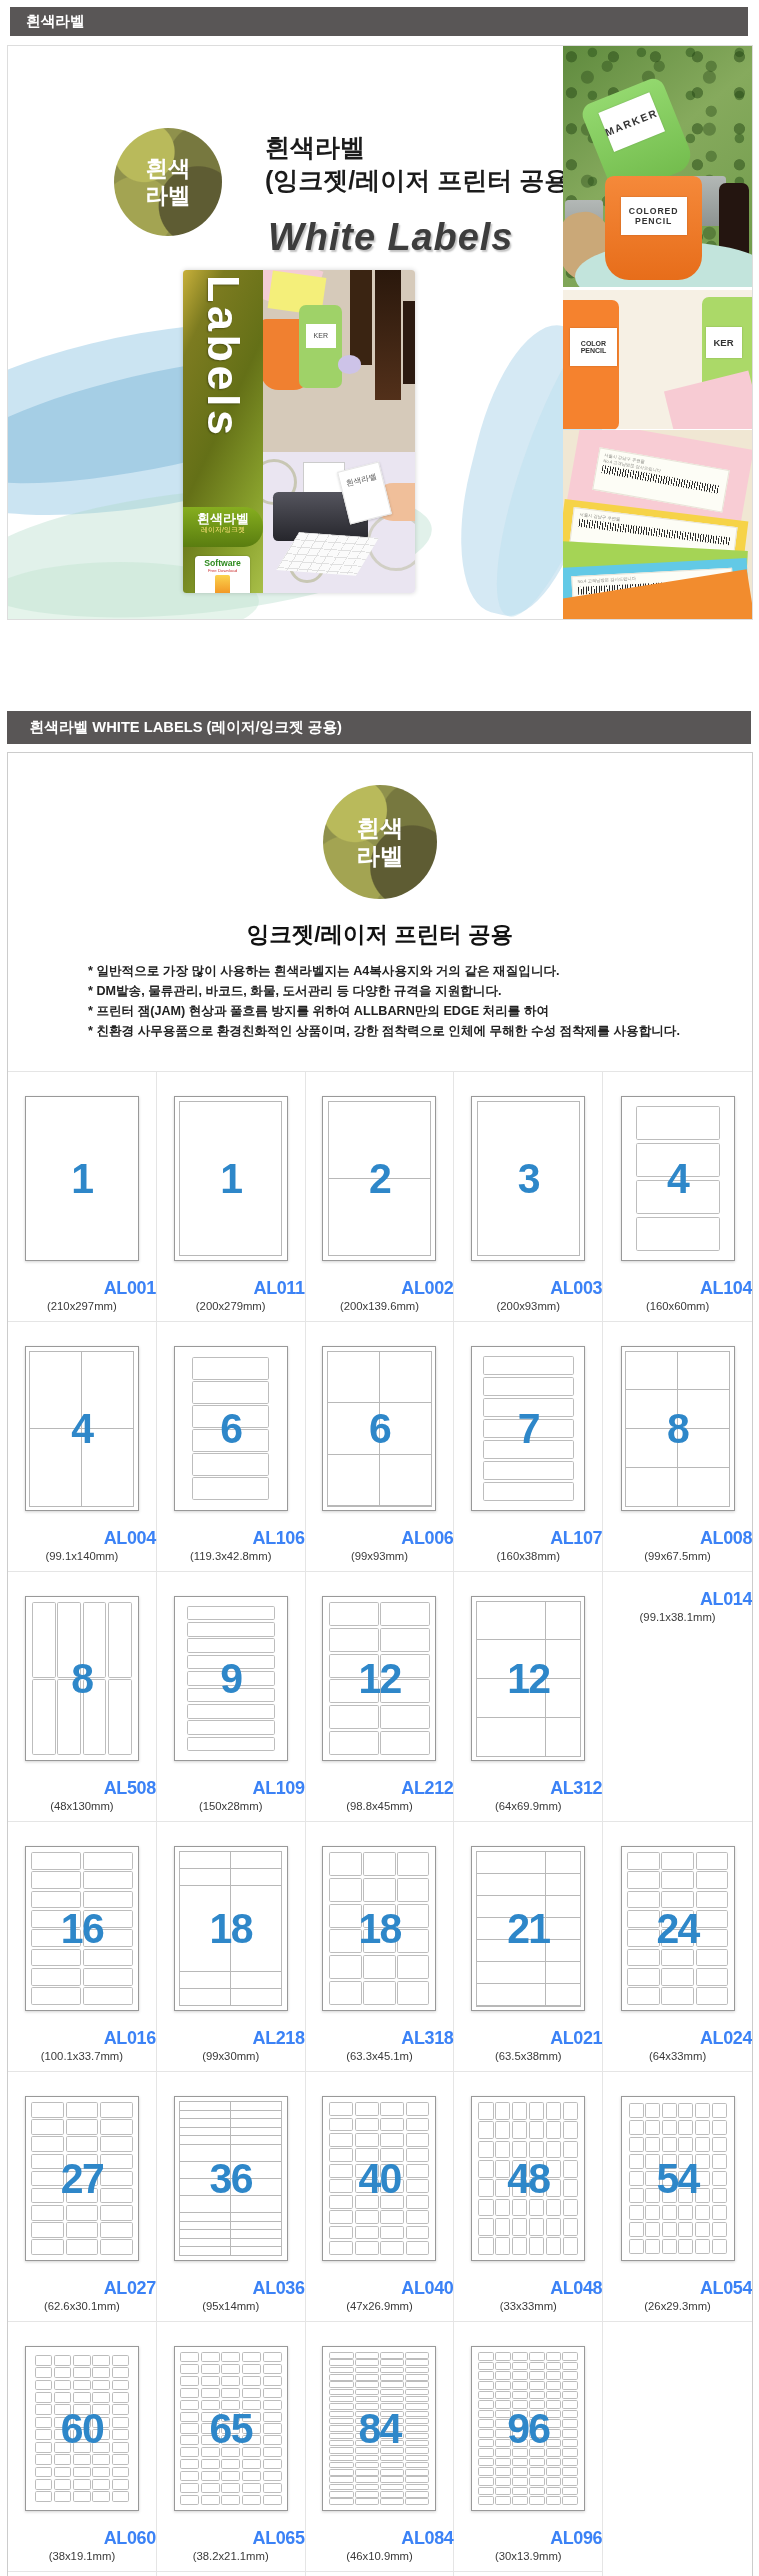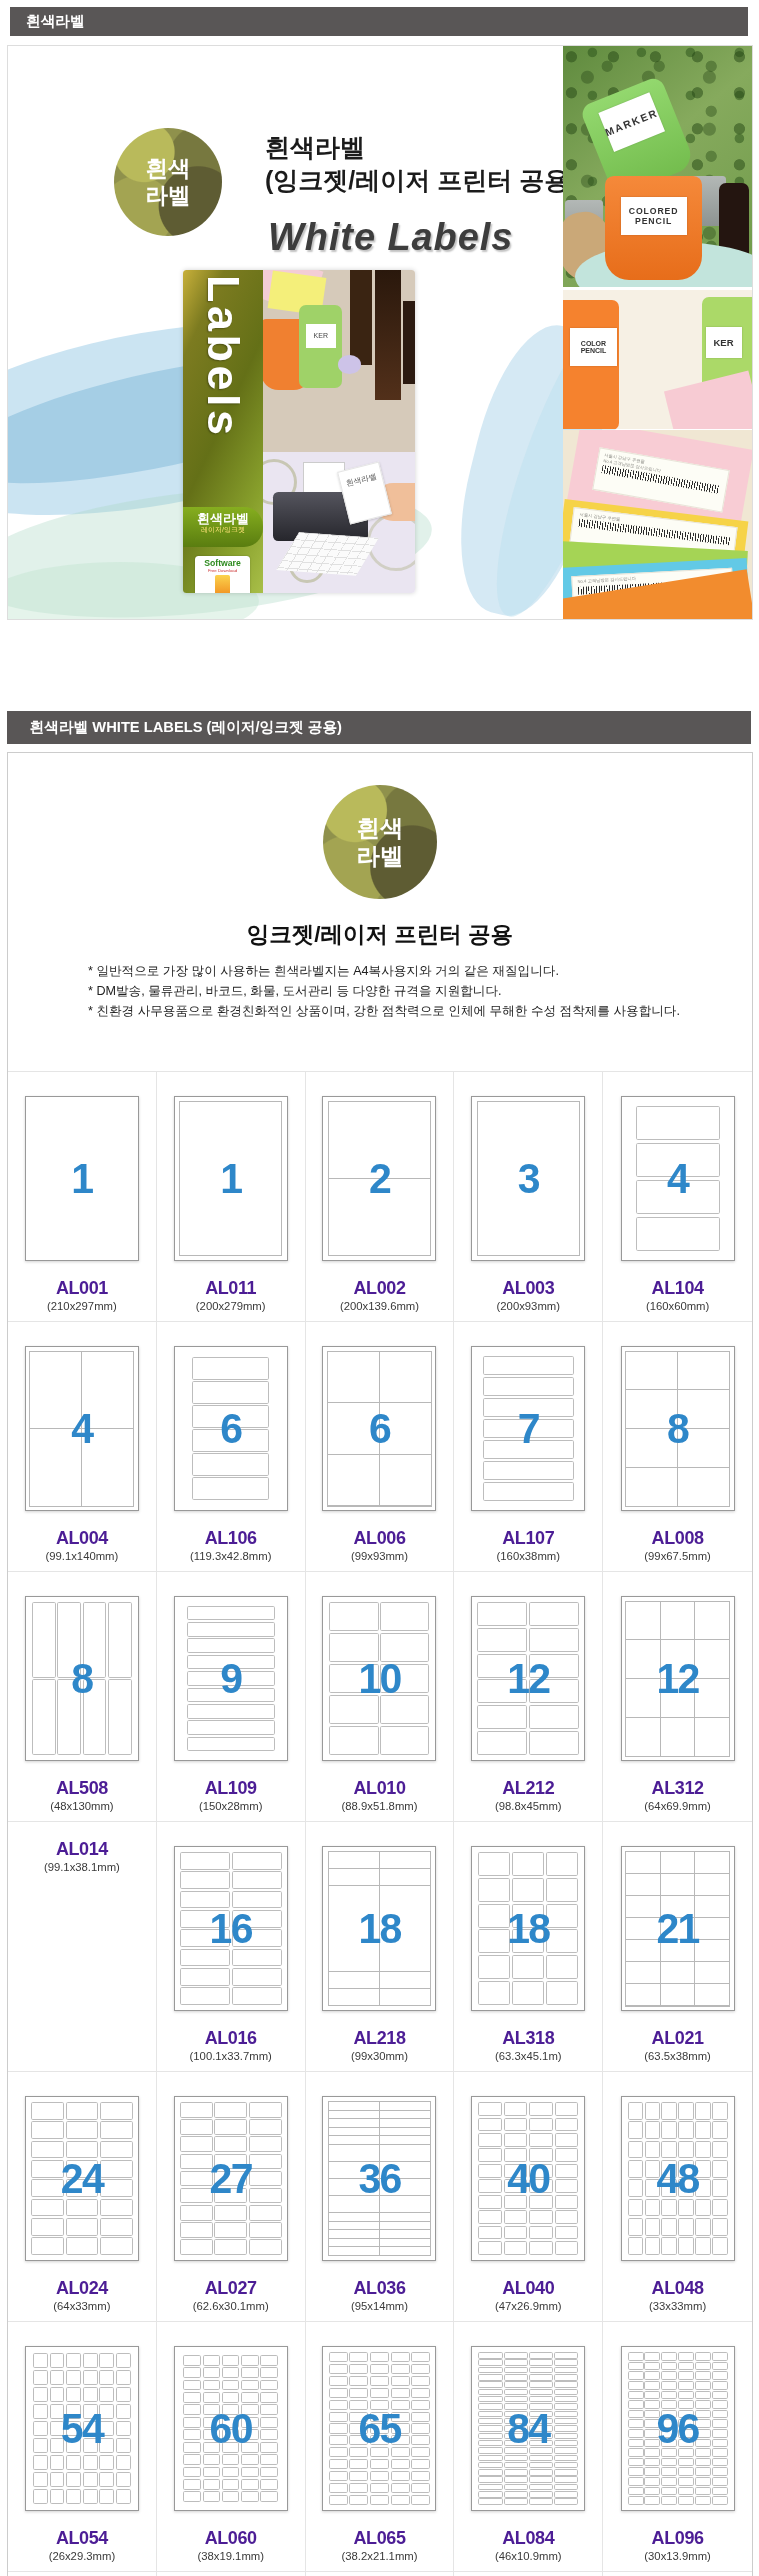--- a/index.html
+++ b/index.html
@@ -126,34 +126,34 @@
   .a3{left:15.6px;top:8.7px;width:161px;height:33px;}
 
   
   .secbar{left:7px;top:711px;width:744px;height:33px;background:#595656;color:#fff;font-size:14.7px;
     font-weight:bold;line-height:33px;padding-left:22.5px;box-sizing:border-box;}
   .catalog{left:7px;top:752px;width:744px;height:1824px;border:0.9px solid #ccc;border-bottom:none;
     background:#fff;overflow:hidden;}
   .clogo{left:315px;top:32px;width:114px;height:114px;font-size:23.4px;line-height:28px;}
   .ctitle{left:0;top:166px;width:100%;text-align:center;font-size:22.5px;font-weight:bold;color:#111;}
   .bullets{left:80px;top:208px;font-size:12.6px;color:#222;line-height:20px;}
-  .bl{white-space:nowrap;}
+  .bl{white-space:nowrap;font-weight:bold;}
   .bl .cont{padding-left:11.3px;}
   .pgrid{left:0;top:318px;width:744px;display:grid;grid-template-columns:repeat(5,1fr);grid-auto-rows:250px;}
   .pcell{border-top:0.9px solid #e5e5e5;border-right:0.9px solid #e5e5e5;position:relative;text-align:center;box-sizing:border-box;}
   .pcell:nth-child(5n){border-right:none;}
   .sheet{width:114px;height:165px;margin:24px auto 0;position:relative;background:#fff;
     border:0.9px solid #999;box-shadow:0 0.9px 2.6px rgba(0,0,0,.18);box-sizing:border-box;}
   .wrap{position:absolute;display:grid;}
   .wrap.lines{background:#b8b8b8;border:0.9px solid #b8b8b8;gap:0.9px;}
   .wrap.lines .mc{background:#fff;}
   .wrap.pads .mc{background:#fff;border:0.9px solid #bdbdbd;border-radius:1.7px;}
   .num{position:absolute;inset:0;display:flex;align-items:center;justify-content:center;
     font-size:41px;font-weight:bold;color:#2e87c9;z-index:3;letter-spacing:-1.7px;transform:scaleY(1.05);}
-  .pcode{margin-top:17.3px;font-size:18px;font-weight:bold;color:#4c1d95;letter-spacing:-0.4px;}
+  .pcode{margin-top:17.3px;font-size:18px;font-weight:bold;color:#3b82f6;letter-spacing:-0.4px;text-align:right;}
   .psize{font-size:11.3px;color:#3a3a3a;margin-top:0.9px;}
 </style>
 </head>
 <body>
 
 <div class="abs topbar"><span>흰색라벨</span></div>
 
 <div class="abs banner">
   <div class="wc wc1"></div>
   <div class="wc wc2"></div>
@@ -265,20 +265,21 @@
 
 <div class="abs catalog">
   <div class="abs logo-circle clogo">
     <span>흰색</span>
     <span>라벨</span>
   </div>
   <div class="abs ctitle">잉크젯/레이저 프린터 공용</div>
   <div class="abs bullets" id="bullets">
       <div class="bl"><span class="">* 일반적으로 가장 많이 사용하는 흰색라벨지는 A4복사용지와 거의 같은 재질입니다.</span></div>
       <div class="bl"><span class="">* DM발송, 물류관리, 바코드, 화물, 도서관리 등 다양한 규격을 지원합니다.</span></div>
+      <div class="bl"><span class="">* 프린터 잼(JAM) 현상과 풀흐름 방지를 위하여 ALLBARN만의 EDGE 처리를 하여</span></div>
       <div class="bl"><span class="">* 친환경 사무용품으로 환경친화적인 상품이며, 강한 점착력으로 인체에 무해한 수성 점착제를 사용합니다.</span></div>
     </div>
   <div class="abs pgrid" id="pgrid">
       <div class="pcell">
         <div class="sheet">
           <div class="num">1</div>
         </div>
         <div class="pcode">AL001</div>
         <div class="psize">(210x297mm)</div>
       </div>
@@ -431,39 +432,20 @@
             <div class="mc"></div>
             <div class="mc"></div>
             <div class="mc"></div>
             <div class="mc"></div>
             <div class="mc"></div>
           </div>
           <div class="num">9</div>
         </div>
         <div class="pcode">AL109</div>
         <div class="psize">(150x28mm)</div>
-      </div>
-      <div class="pcell">
-        <div class="sheet">
-          <div class="wrap pads" style="inset: 5.2px 6px; grid-template-columns: repeat(2, 1fr); grid-template-rows: repeat(5, 1fr); gap: 1.7px;">
-            <div class="mc"></div>
-            <div class="mc"></div>
-            <div class="mc"></div>
-            <div class="mc"></div>
-            <div class="mc"></div>
-            <div class="mc"></div>
-            <div class="mc"></div>
-            <div class="mc"></div>
-            <div class="mc"></div>
-            <div class="mc"></div>
-          </div>
-          <div class="num">10</div>
-        </div>
-        <div class="pcode">AL010</div>
-        <div class="psize">(88.9x51.8mm)</div>
       </div>
       <div class="pcell">
         <div class="sheet">
           <div class="wrap pads" style="inset: 5.2px; grid-template-columns: repeat(2, 1fr); grid-template-rows: repeat(6, 1fr); gap: 1.7px;">
             <div class="mc"></div>
             <div class="mc"></div>
             <div class="mc"></div>
             <div class="mc"></div>
             <div class="mc"></div>
             <div class="mc"></div>

